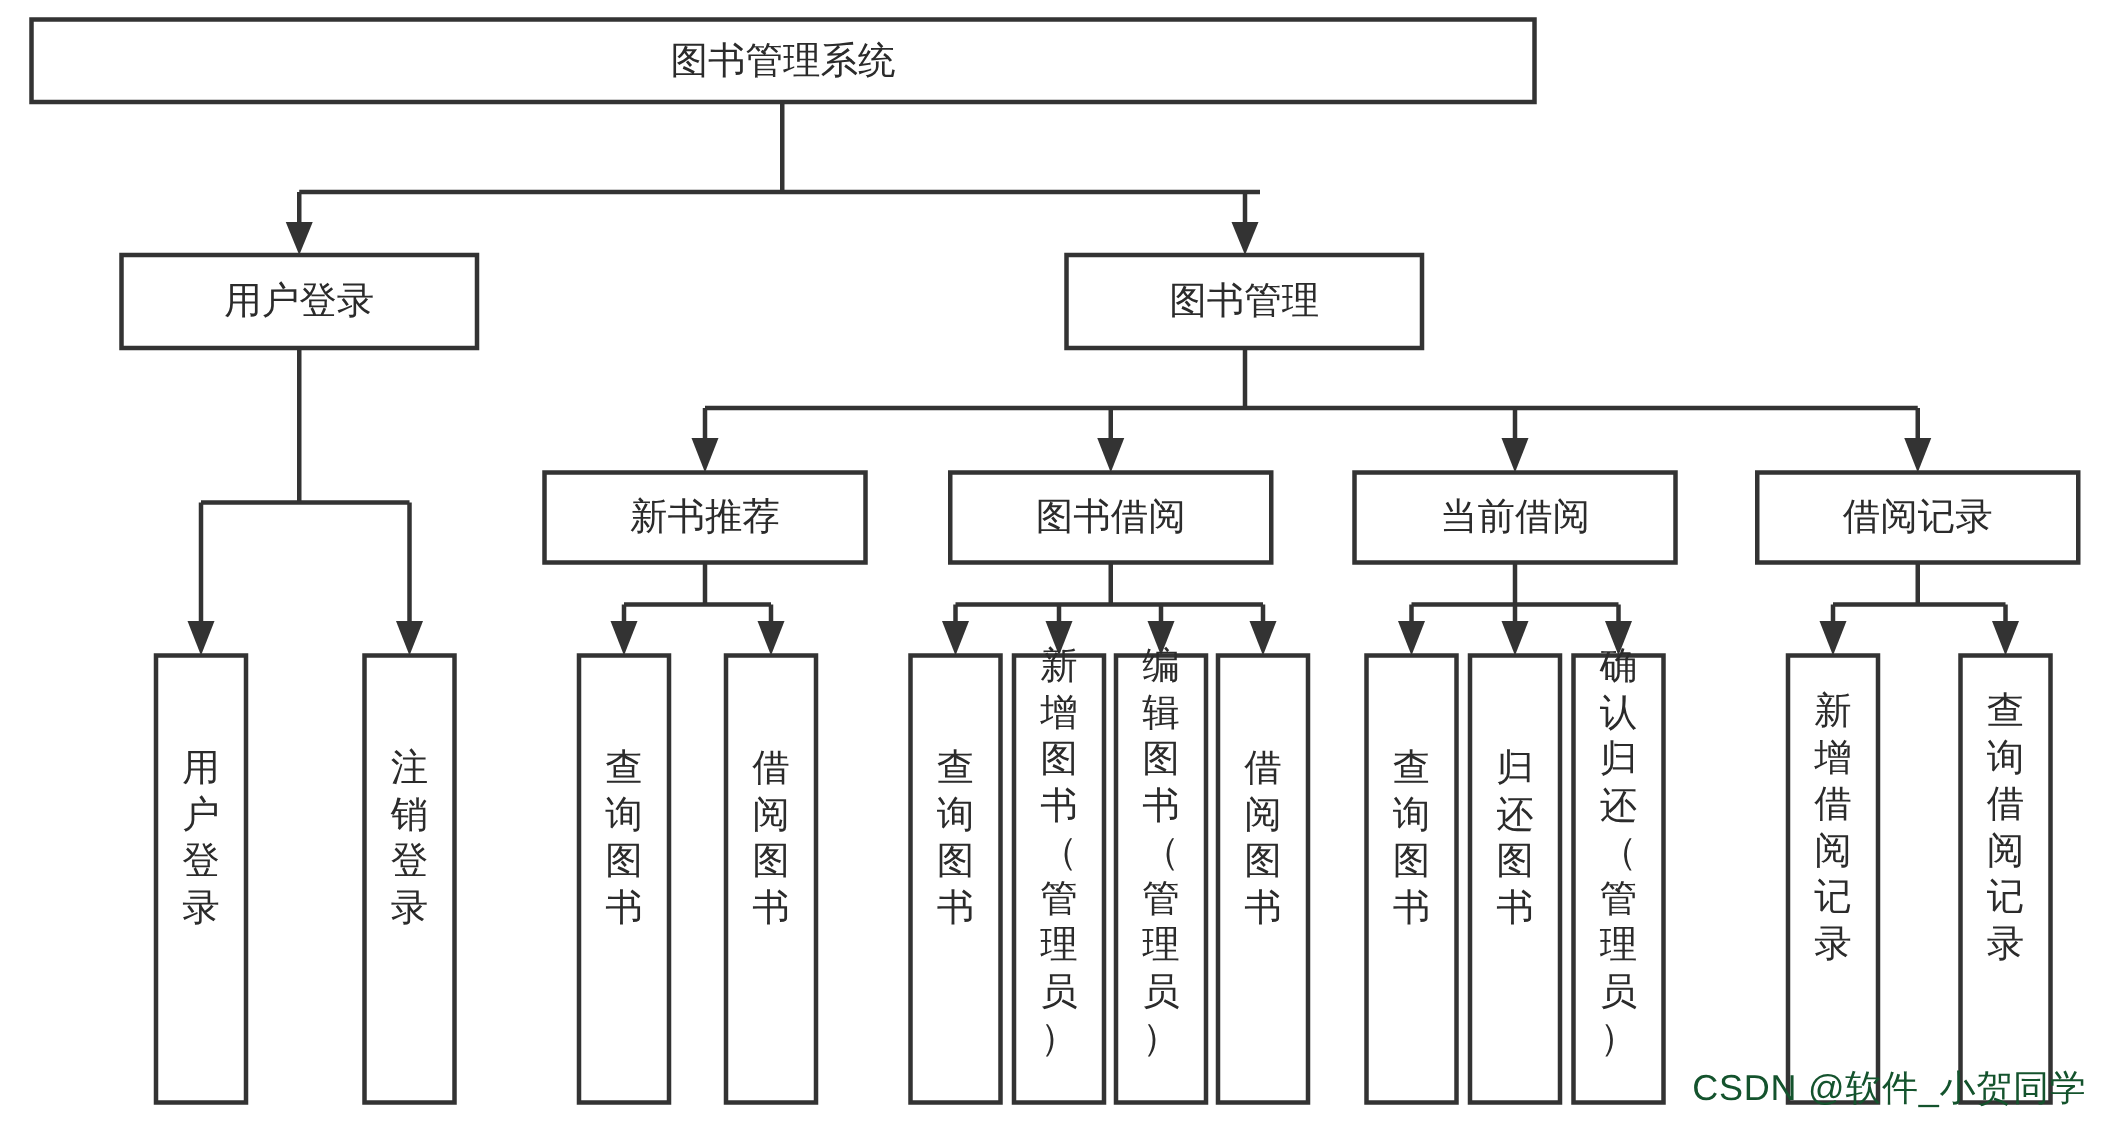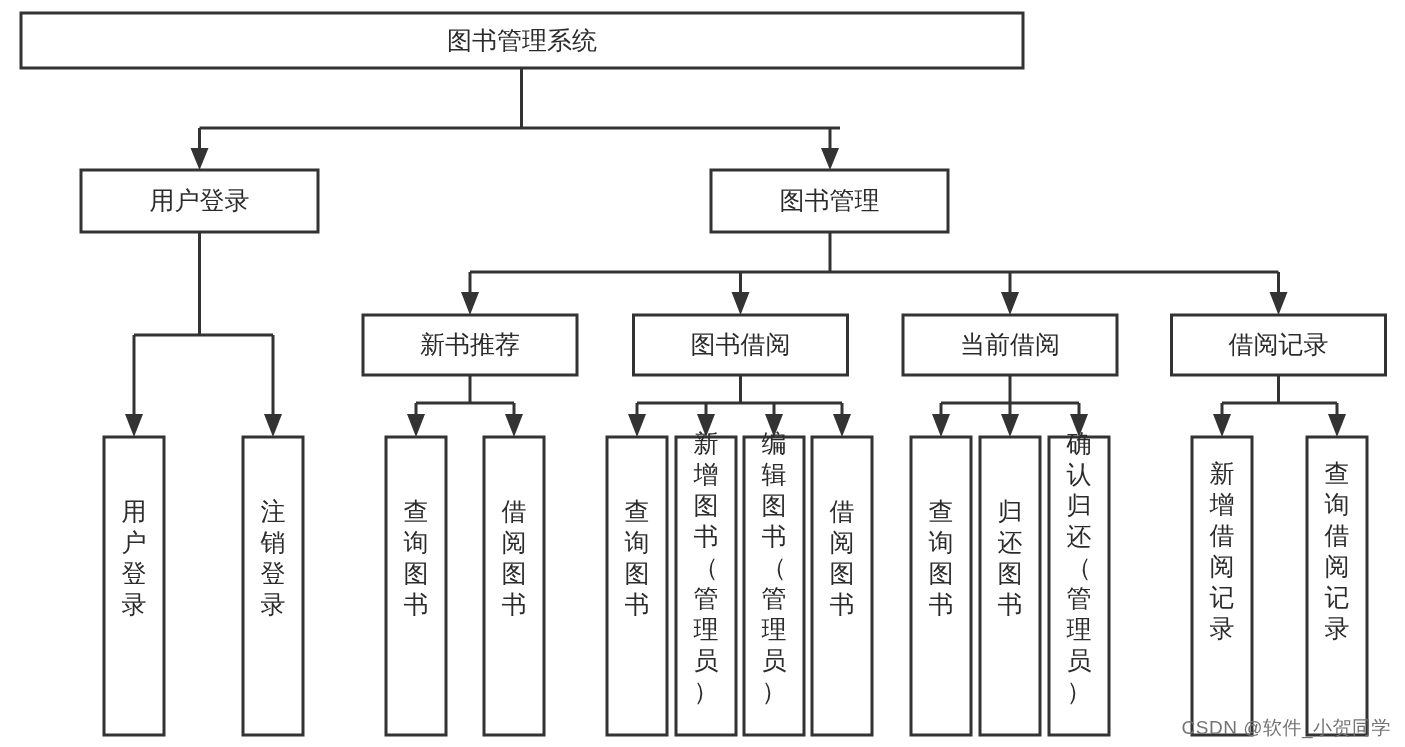--- a/index.html
+++ b/index.html
@@ -45,22 +45,22 @@
     fill: none;
   }
   .arrow-head {
     fill: #333333;
   }
   .watermark {
     position: absolute;
     right: 14px;
     bottom: 6px;
     font-family: "Liberation Sans", "DejaVu Sans", sans-serif;
-    font-size: 19px;
-    color: #737373;
+    font-size: 24px;
+    color: #14532d;
     letter-spacing: 0.5px;
     white-space: nowrap;
     user-select: none;
   }
 </style>
 </head>
 <body>
 
 <svg id="diagram" viewBox="0 0 1405 747">
   <defs></defs>

